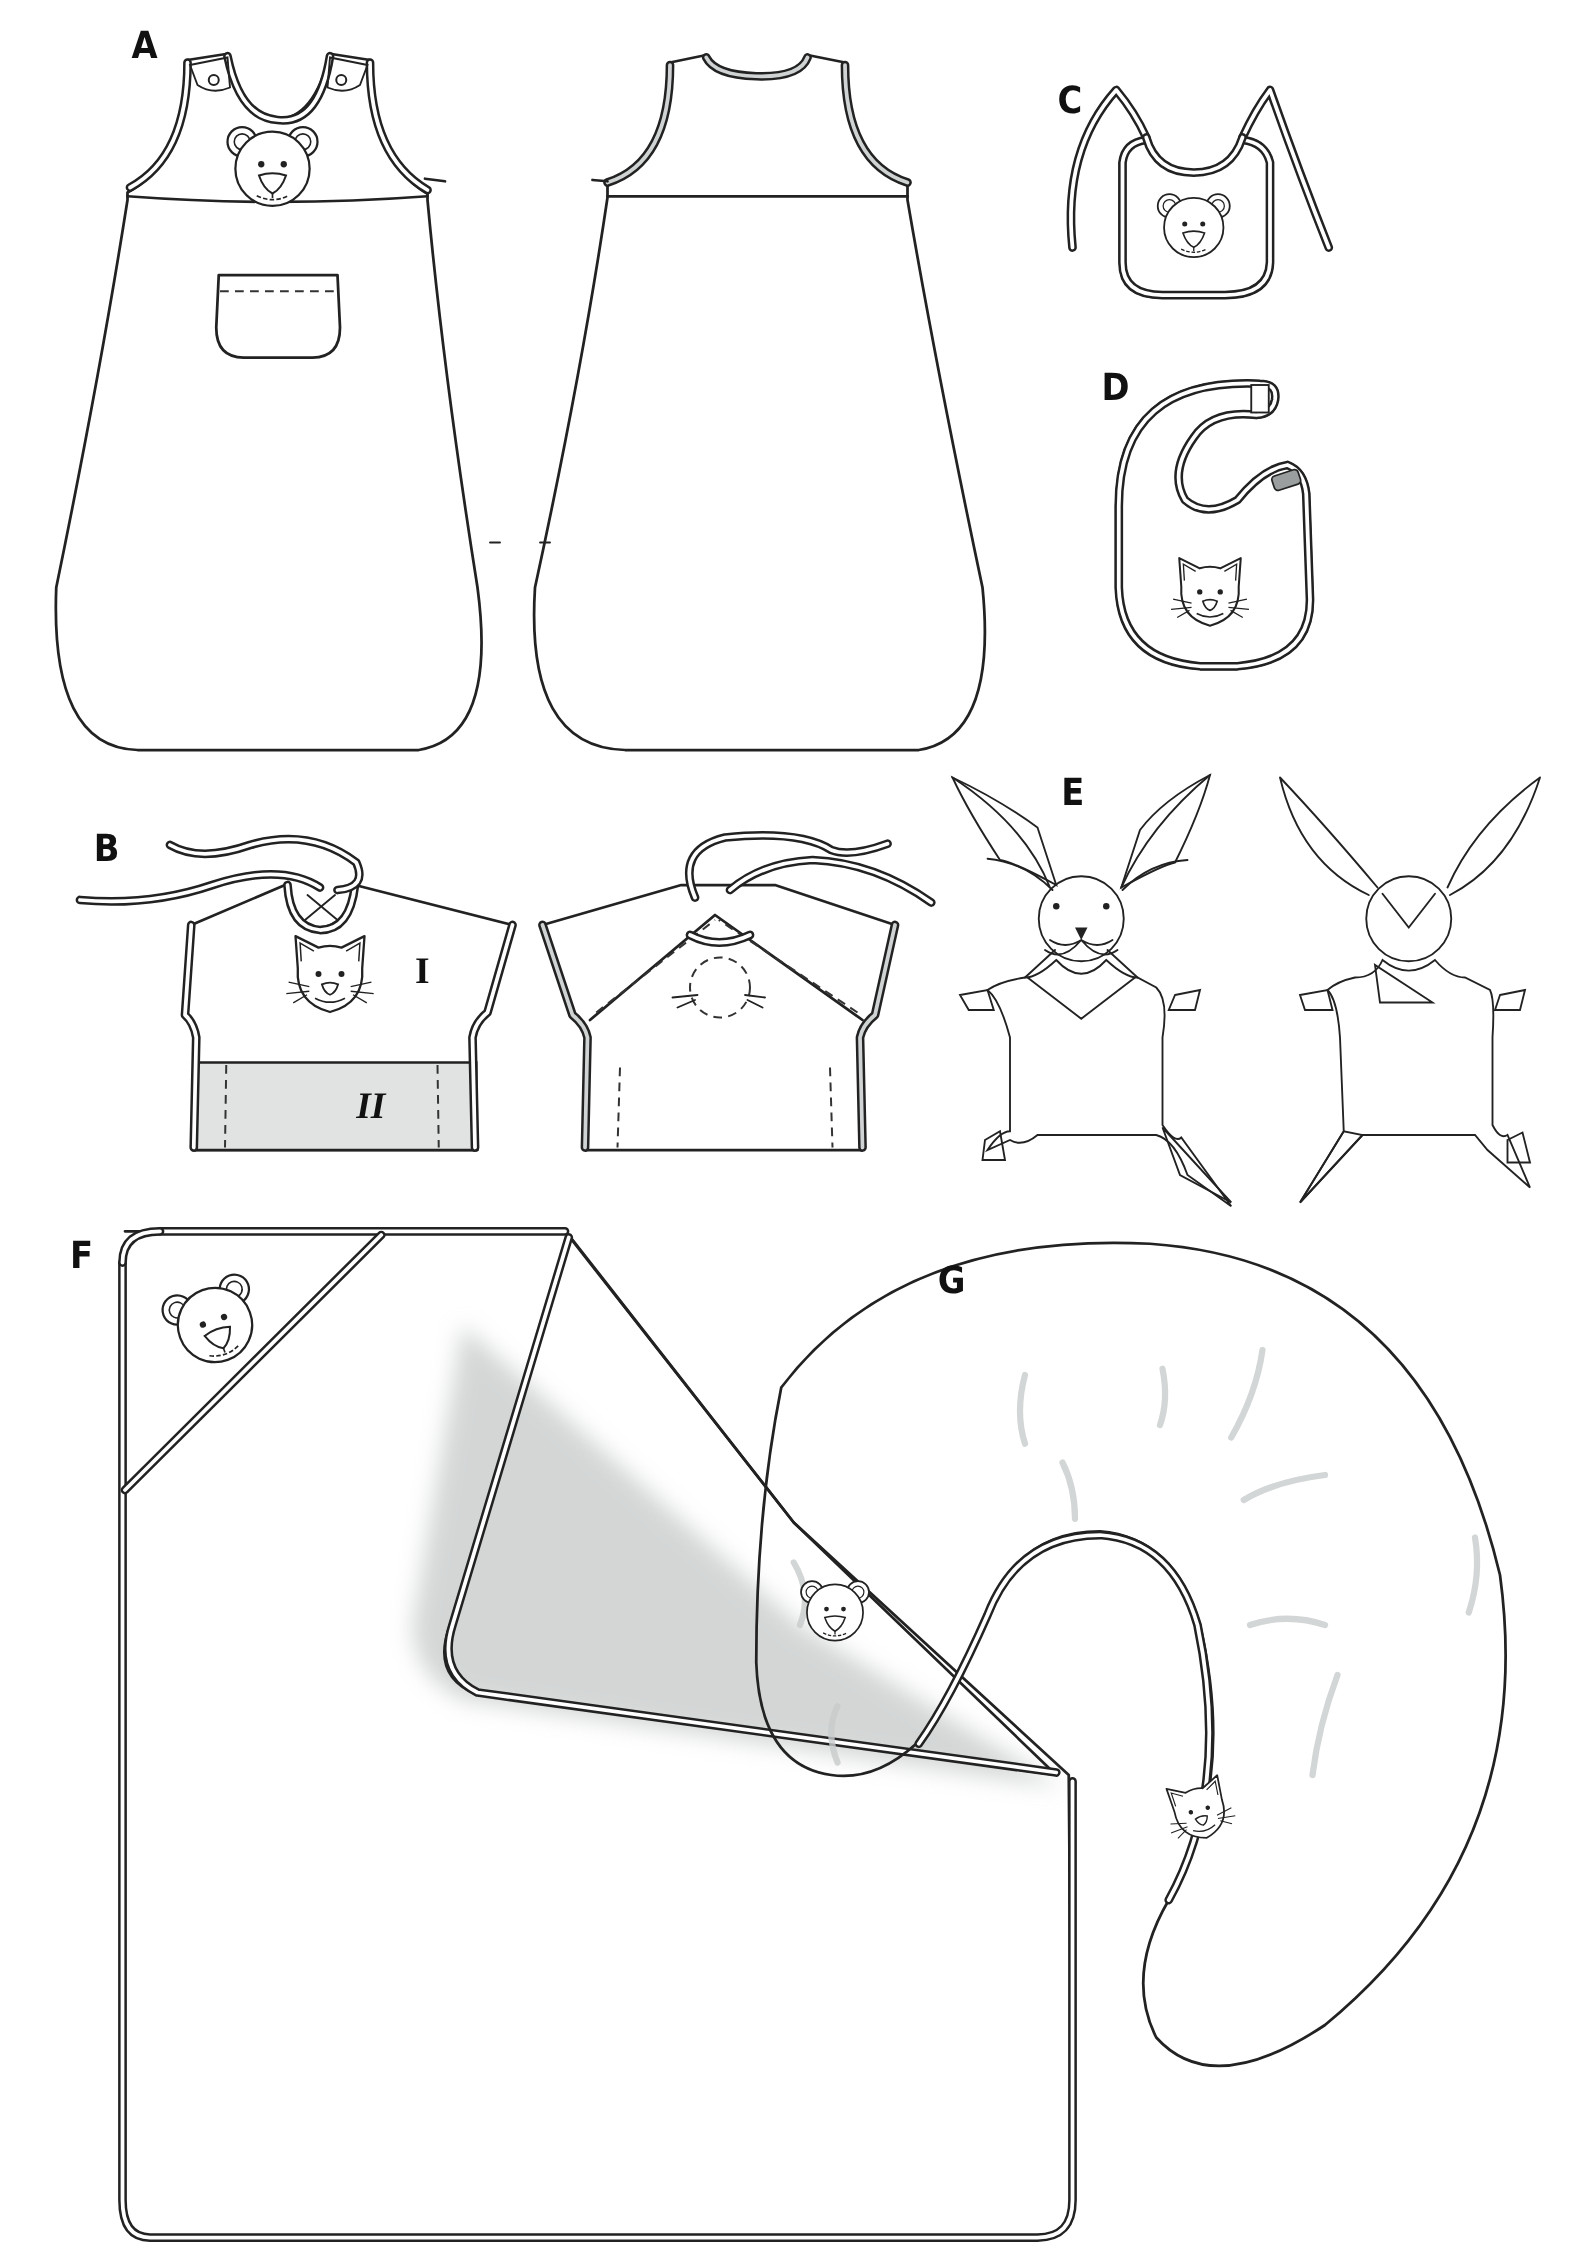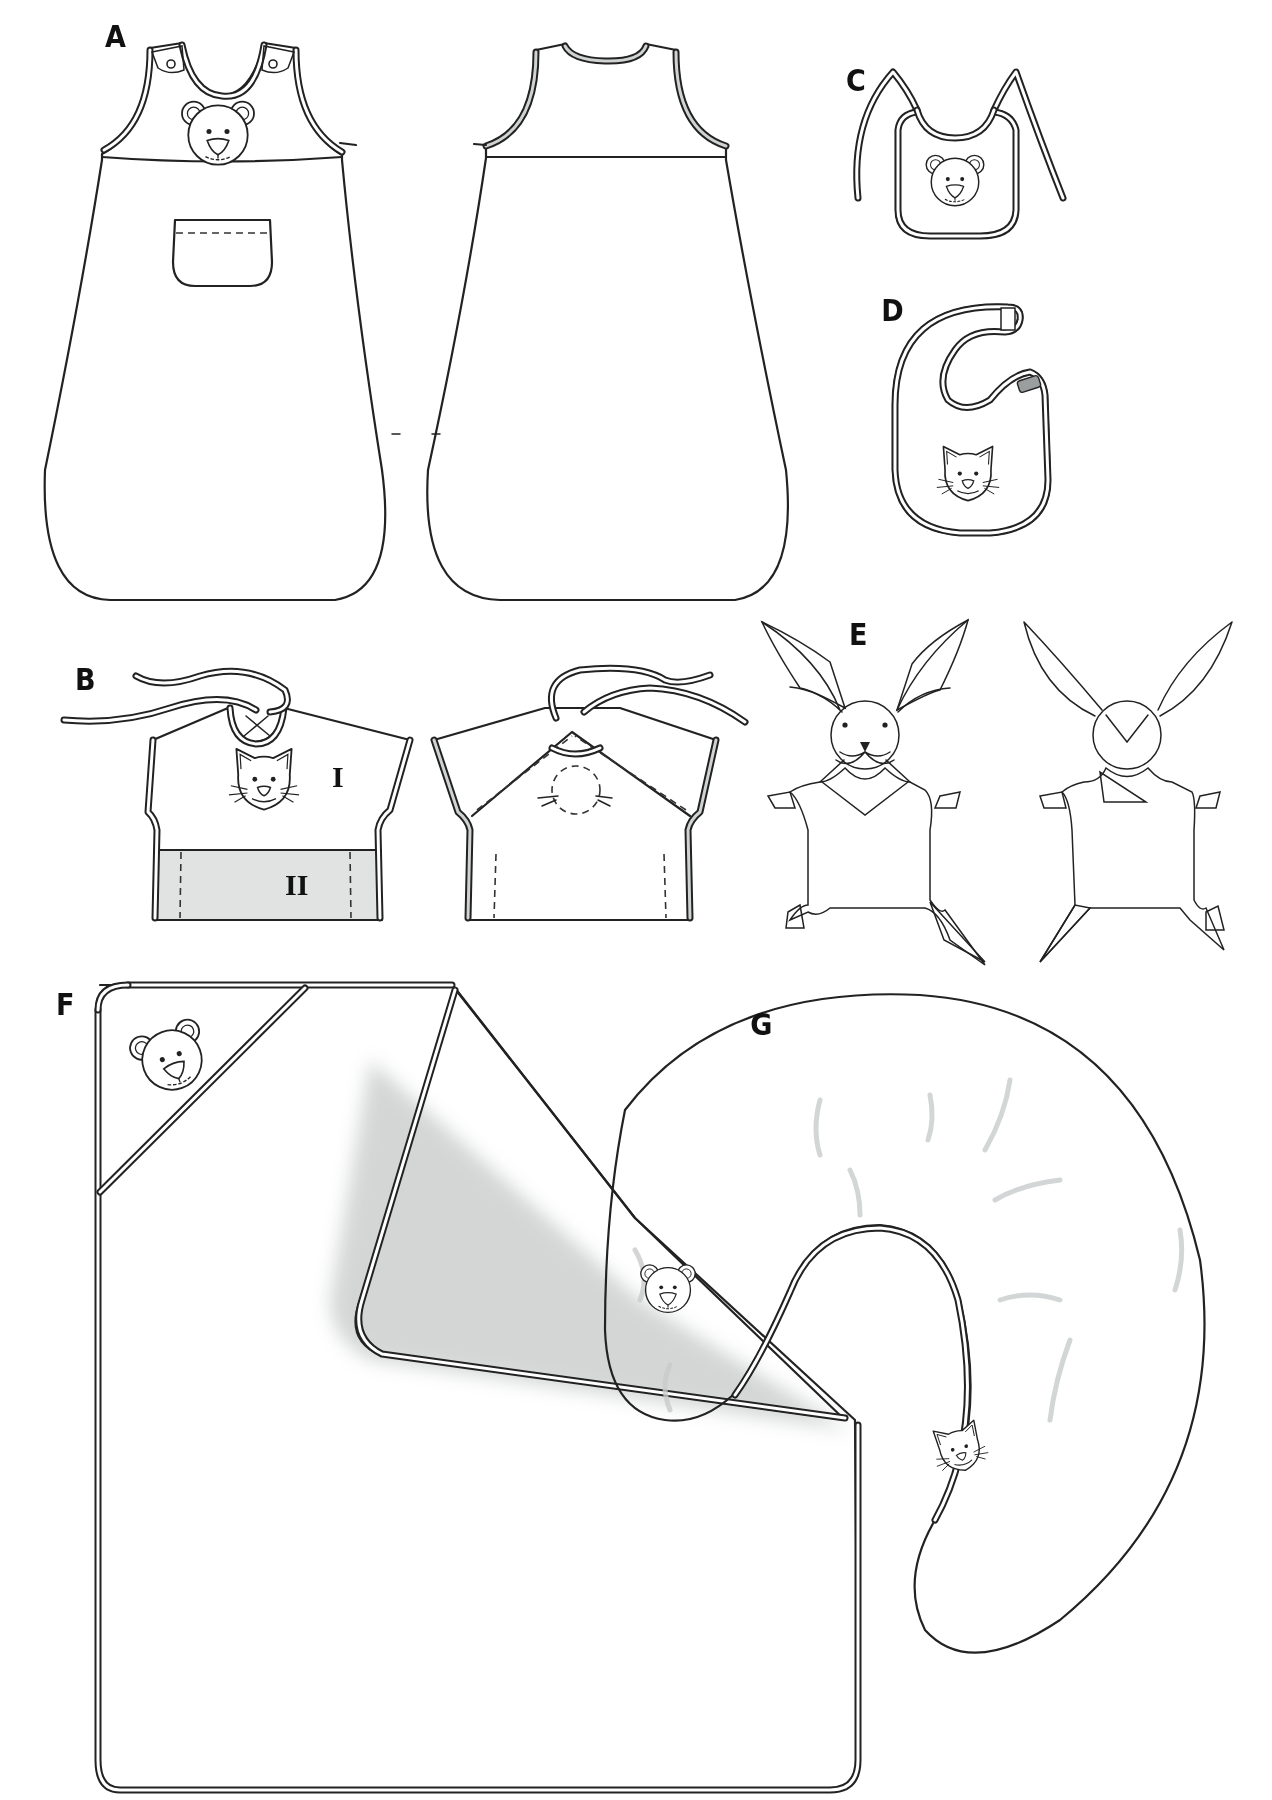--- a/index.html
+++ b/index.html
@@ -235,13 +235,13 @@
 </svg>
 
 <div class="label" style="left:104px; top:22px;">A</div>
 <div class="label" style="left:845px; top:66px;">C</div>
 <div class="label" style="left:880px; top:296px;">D</div>
 <div class="label" style="left:74px; top:665px;">B</div>
 <div class="label" style="left:848px; top:620px;">E</div>
 <div class="label" style="left:55px; top:990px;">F</div>
 <div class="label" style="left:749px; top:1010px;">G</div>
 <div class="roman" style="left:332px; top:762px;">I</div>
-<div class="roman" style="left:285px; top:870px;">II</div>
+<div class="roman" style="left:285px; top:870px;font-style:italic;">II</div>
 
 </body></html>

